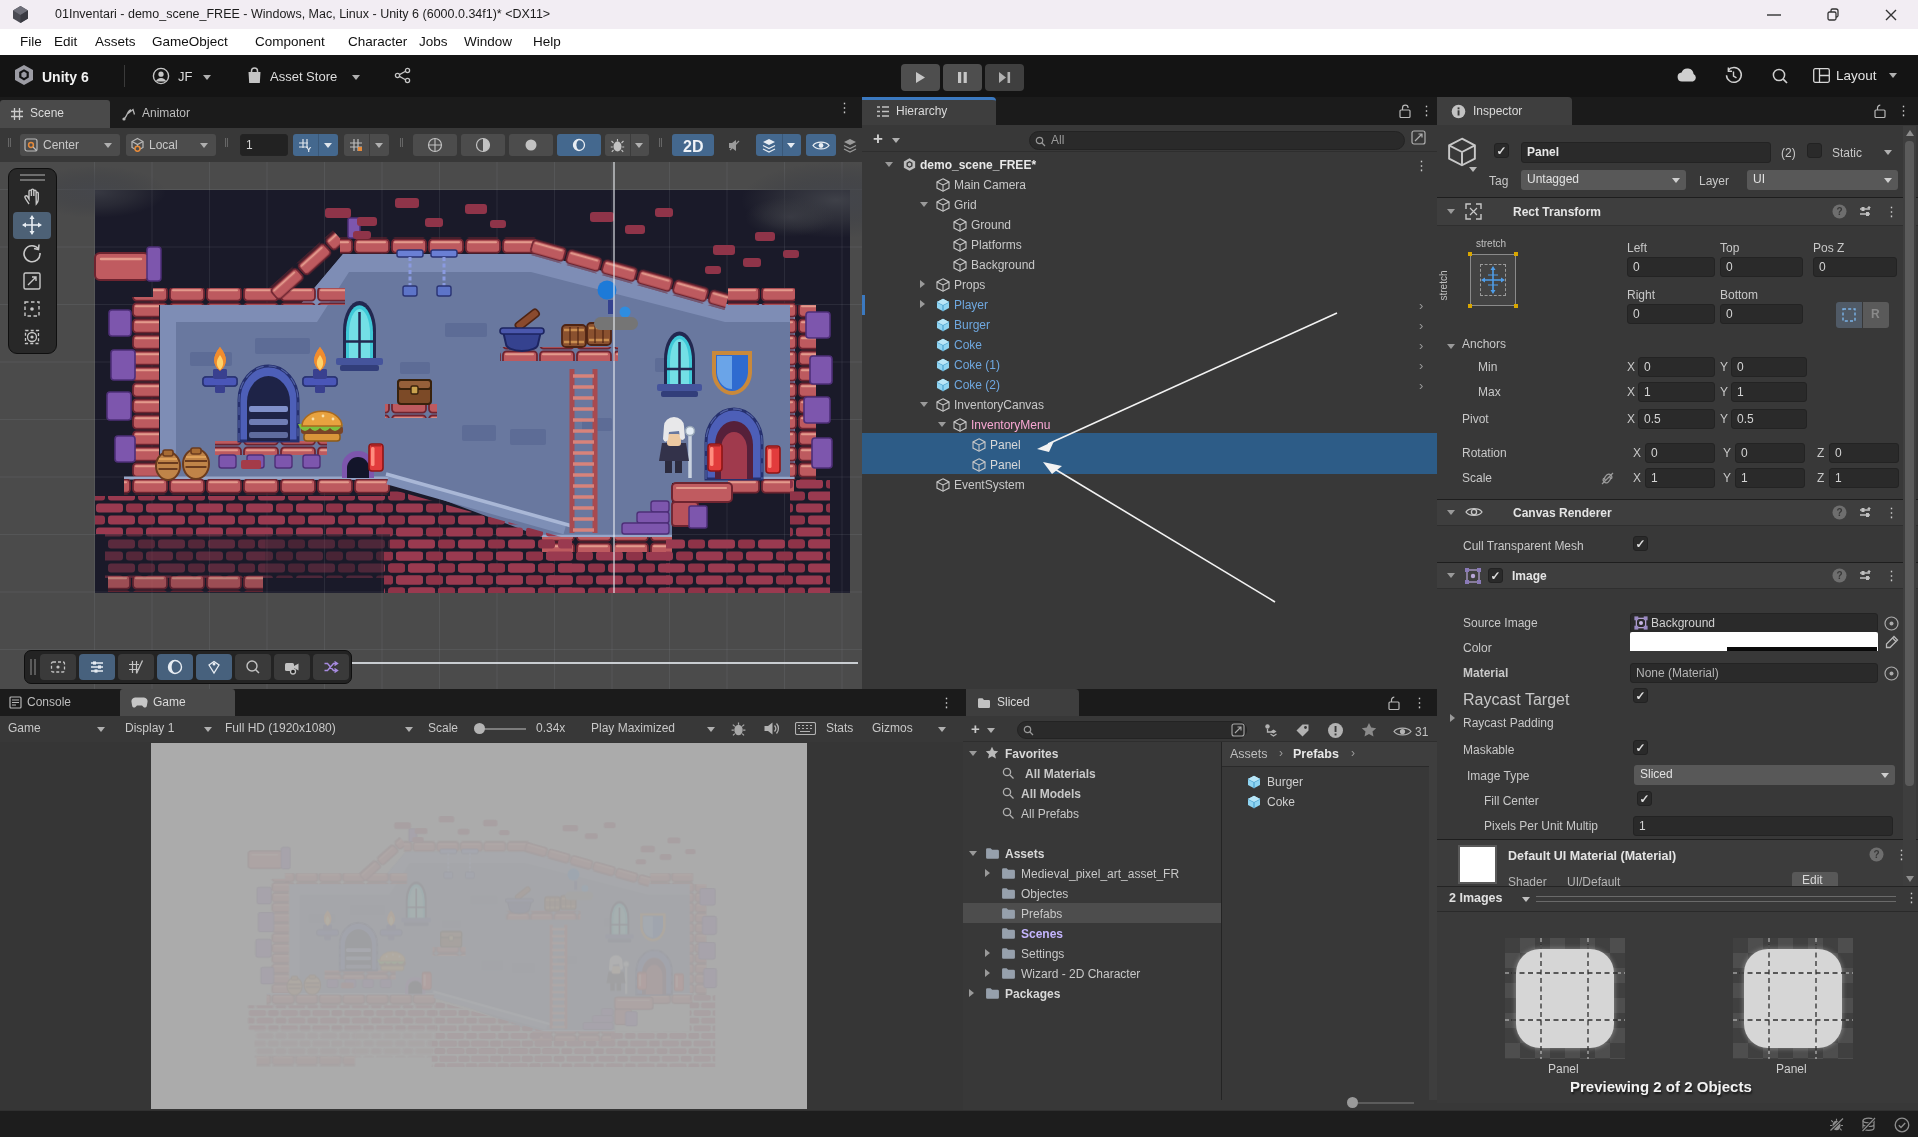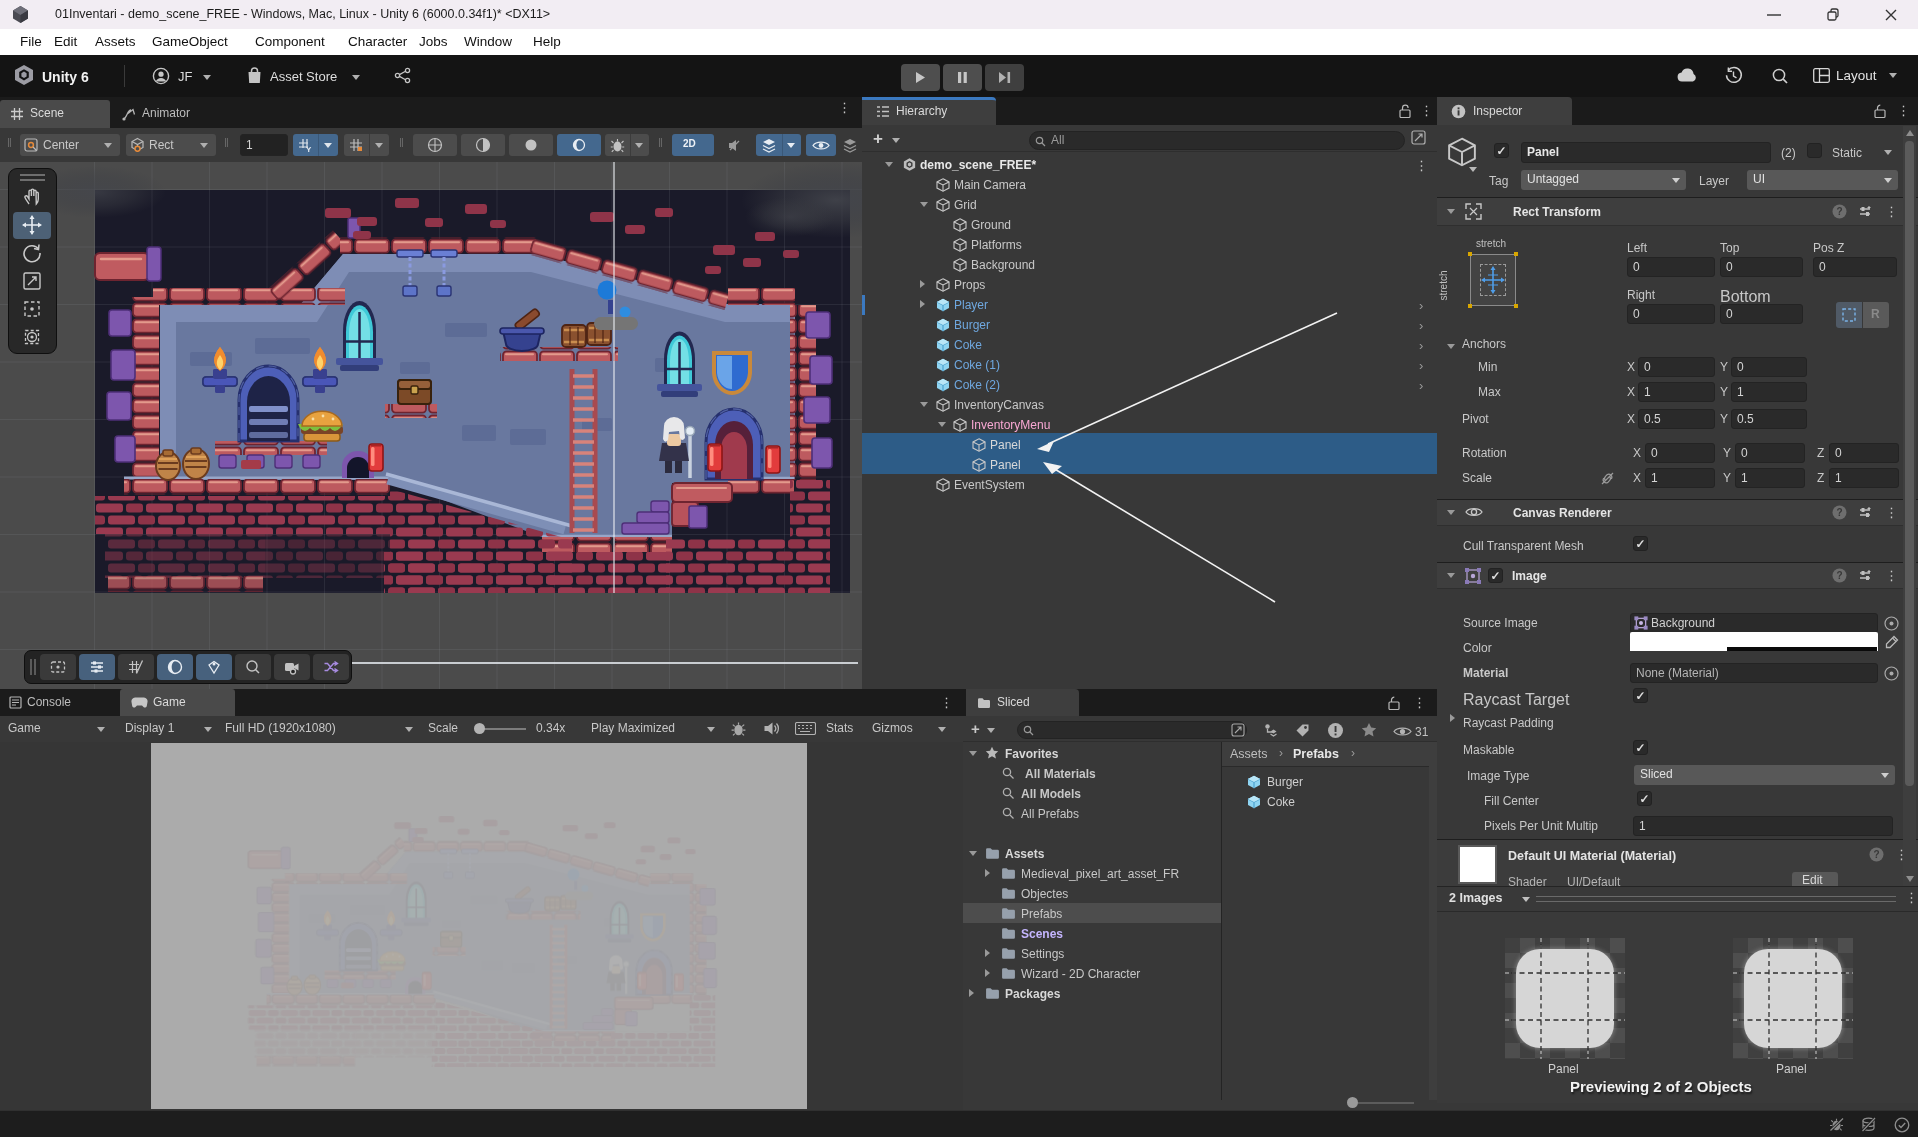--- a/index.html
+++ b/index.html
@@ -11,21 +11,21 @@
 #menubar{left:0;top:29px;width:1918px;height:26px;background:#ffffff;color:#101010;font-size:13.5px;}
 #menubar span{position:absolute;top:5px;}
 #maintb{left:0;top:55px;width:1918px;height:42px;background:#141414;color:#e8e8e8;}
 .pbtn{position:absolute;top:9px;width:39px;height:27px;background:#4e4e4e;border-radius:4px;}
 
 .panel{background:#383838;}
 .tabstrip{background:#1b1b1b;}
 .tab-act{background:#4a4a4a;border-radius:3px 3px 0 0;}
 .tab-doc{background:#383838;}
 .txt{position:absolute;color:#c8c8c8;font-size:12px;white-space:nowrap;}
-.txtb{position:absolute;color:#e8e8e8;font-size:10px;font-weight:bold;white-space:nowrap;}
+.txtb{position:absolute;color:#e8e8e8;font-size:16px;font-weight:bold;white-space:nowrap;}
 .inp{position:absolute;background:#2a2a2a;border:1px solid #232323;border-radius:3px;color:#d4d4d4;font-size:12px;line-height:18px;padding:0 5px;height:20px;}
 .dd{position:absolute;background:#585858;border-radius:3px;color:#e2e2e2;font-size:12px;line-height:19px;padding:0 6px;height:20px;}
 .dd:after{content:"";position:absolute;right:6px;top:8px;border-left:4px solid transparent;border-right:4px solid transparent;border-top:5px solid #cfcfcf;}
 .cb{position:absolute;width:15px;height:15px;background:#2a2a2a;border:1px solid #222;border-radius:3px;color:#dfdfdf;font-size:12px;line-height:14px;text-align:center;font-weight:bold;}
 .car{position:absolute;width:0;height:0;border-left:4.5px solid transparent;border-right:4.5px solid transparent;border-top:5.5px solid #b0b0b0;}
 .carR{position:absolute;width:0;height:0;border-top:4.5px solid transparent;border-bottom:4.5px solid transparent;border-left:5.5px solid #9a9a9a;}
 .sep{position:absolute;background:#1e1e1e;}
 </style></head>
 <body>
 <div id="stage">
@@ -149,21 +149,21 @@
         </svg>
    <span class="txt" style="left:23px;top:4px">Center</span>
         <div class="car" style="left:84px;top:9px"></div>
  </div>
  <div class="abs" style="left:126px;top:6px;width:90px;height:22px;background:#4c4c4c;border-radius:3px">
    <svg class="abs" style="left:4px;top:3px" width="15" height="15" viewBox="0 0 15 15">
           <path d="M7.5 1.5 13 4.5 13 10.5 7.5 13.5 2 10.5 2 4.5Z" fill="none" stroke="#b9b9b9" stroke-width="1.2"></path>
           <path d="M2 4.5 7.5 7.5 13 4.5 M7.5 7.5 V13.5" fill="none" stroke="#b9b9b9" stroke-width="1.2"></path>
           <circle cx="7.5" cy="11.8" r="2.5" fill="#4c4c4c" stroke="#e58a3a" stroke-width="1.5"></circle>
         </svg>
-   <span class="txt" style="left:23px;top:4px">Rect</span>
+   <span class="txt" style="left:23px;top:4px">Local</span>
         <div class="car" style="left:74px;top:9px"></div>
  </div>
  <span class="txt" style="left:224px;top:8px;color:#6a6a6a">‖</span>
  <div class="inp" style="left:240px;top:6px;width:48px;height:22px;background:#222;line-height:20px">1</div>
  <div class="abs" style="left:293px;top:6px;width:25px;height:22px;background:#44688e;border-radius:3px 0 0 3px">
         <svg class="abs" style="left:5px;top:4px" width="15" height="15">
           <path d="M1 5 H10 M1 9 H10 M5 1 V10 M9 1 V10" stroke="#dfe5ec" stroke-width="1.2"></path>
           <text x="8" y="14" fill="#dfe5ec" font-size="8" font-weight="bold" font-family="Liberation Sans">Y</text>
         </svg>
       </div>
@@ -941,21 +941,21 @@
           <path d="M12 0 14.5 4 9.5 4Z M12 28 14.5 24 9.5 24Z M0 14 4 11.5 4 16.5Z M24 14 20 11.5 20 16.5Z" fill="#4f9eea"></path>
           <path d="M7 9 H17 M7 19 H17" stroke="#4f9eea" stroke-width="1.1"></path>
         </svg>
 <span class="txt" style="left:190px;top:144px;color:#c8c8c8;font-size:12px;font-weight:normal">Left</span>
 <span class="txt" style="left:283px;top:144px;color:#c8c8c8;font-size:12px;font-weight:normal">Top</span>
 <span class="txt" style="left:376px;top:144px;color:#c8c8c8;font-size:12px;font-weight:normal">Pos Z</span>
 <div class="inp" style="left:190px;top:160px;width:88px;height:20px;line-height:18px">0</div>
 <div class="inp" style="left:283px;top:160px;width:83px;height:20px;line-height:18px">0</div>
 <div class="inp" style="left:376px;top:160px;width:84px;height:20px;line-height:18px">0</div>
 <span class="txt" style="left:190px;top:191px;color:#c8c8c8;font-size:12px;font-weight:normal">Right</span>
-<span class="txt" style="left:283px;top:191px;color:#c8c8c8;font-size:16px;font-weight:normal">Bottom</span>
+<span class="txt" style="left:283px;top:191px;color:#c8c8c8;font-size:12px;font-weight:normal">Bottom</span>
 <div class="inp" style="left:190px;top:207px;width:88px;height:20px;line-height:18px">0</div>
 <div class="inp" style="left:283px;top:207px;width:83px;height:20px;line-height:18px">0</div>
 <div class="abs" style="left:399px;top:205px;width:26px;height:26px;background:#505a66;border-radius:3px 0 0 3px">
           <svg class="abs" style="left:6px;top:6px" width="14" height="14">
             <rect x="1" y="1" width="12" height="12" fill="none" stroke="#7ab3e8" stroke-width="1.4" stroke-dasharray="3 2.2"></rect>
           </svg>
         </div>
 <div class="abs" style="left:426px;top:205px;width:26px;height:26px;background:#5a5a5a;border-radius:0 3px 3px 0">
           <span class="txt" style="left:8px;top:5px;color:#8a8a8a;font-weight:bold">R</span>
         </div>

